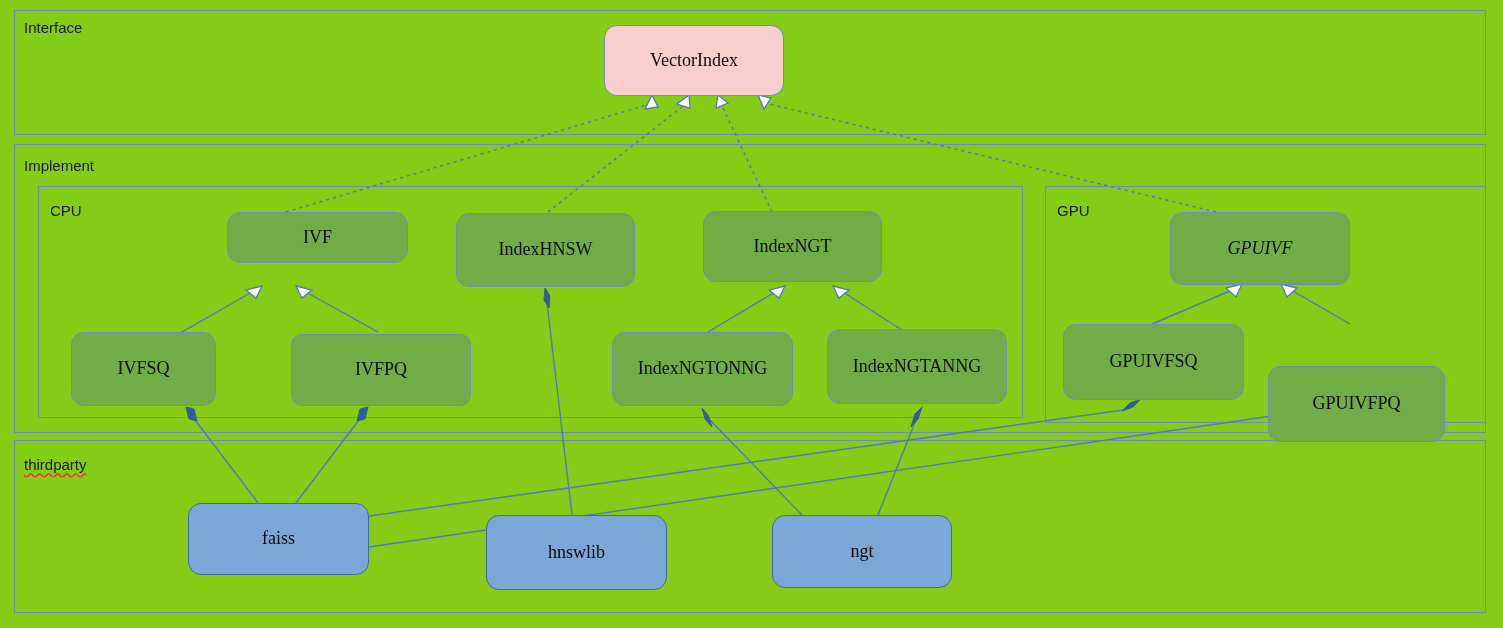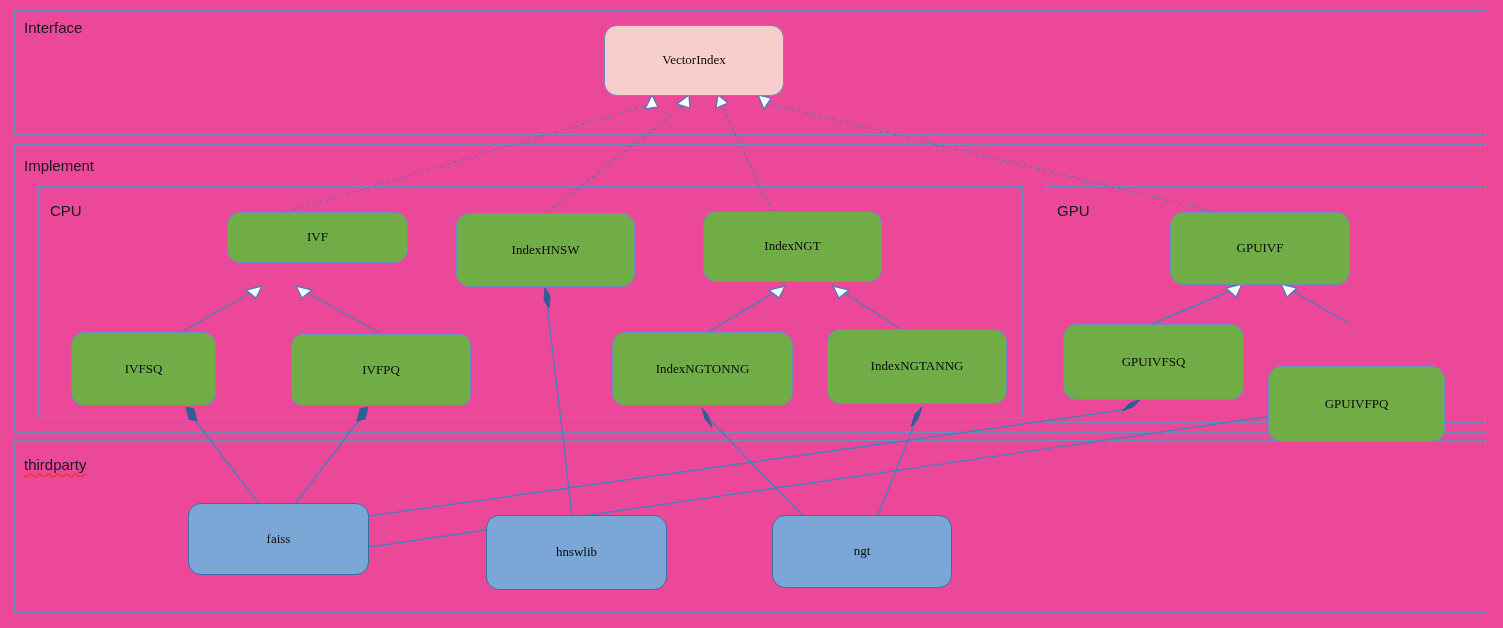--- a/index.html
+++ b/index.html
@@ -5,21 +5,21 @@
 <style>
   html, body {
     margin: 0;
     padding: 0;
     background: #ffffff;
   }
   #canvas {
     position: relative;
     width: 1503px;
     height: 628px;
-    background: #ec4899;
+    background: #84cc16;
     overflow: hidden;
     font-family: "Liberation Sans", sans-serif;
   }
 
   
   .pkg {
     position: absolute;
     box-sizing: border-box;
     border: 1px solid #6c8ebf;
     background: transparent;
@@ -41,21 +41,21 @@
   
   .node {
     position: absolute;
     box-sizing: border-box;
     display: flex;
     align-items: center;
     justify-content: center;
     border-radius: 13px;
     border: 1px solid #6c8ebf;
     font-family: "Liberation Serif", serif;
-    font-size: 13px;
+    font-size: 18px;
     color: #0a0a0a;
     text-align: center;
     line-height: 1.1;
     white-space: nowrap;
   }
   .node.iface  { background: #f8cecc; border-color: #6c8ebf; }
   .node.impl   { background: #70ad47; border-color: #6c8ebf; }
   .node.party  { background: #7ba7d7; border-color: #3a6ea5; }
 
   
@@ -192,21 +192,21 @@
   <div class="node impl" style="left:703px; top:211px; width:179px; height:71px;">IndexNGT</div>
 
   <div class="node impl" style="left:71px; top:332px; width:145px; height:74px;">IVFSQ</div>
 
   <div class="node impl" style="left:291px; top:334px; width:180px; height:72px;border-radius:11px;">IVFPQ</div>
 
   <div class="node impl" style="left:612px; top:332px; width:181px; height:74px;">IndexNGTONNG</div>
 
   <div class="node impl" style="left:827px; top:329px; width:180px; height:75px;">IndexNGTANNG</div>
 
-  <div class="node impl" style="left:1170px; top:212px; width:180px; height:73px;">GPUIVF</div>
+  <div class="node impl" style="left:1170px; top:212px; width:180px; height:73px;font-style:italic;">GPUIVF</div>
 
   <div class="node impl" style="left:1063px; top:324px; width:181px; height:76px;">GPUIVFSQ</div>
 
   <div class="node impl" style="left:1268px; top:322px; width:177px; height:76px;margin-top:44px;">GPUIVFPQ</div>
 
   <div class="node party" style="left:188px; top:503px; width:181px; height:72px;">faiss</div>
 
   <div class="node party" style="left:486px; top:515px; width:181px; height:75px;">hnswlib</div>
 
   <div class="node party" style="left:772px; top:515px; width:180px; height:73px;">ngt</div>

